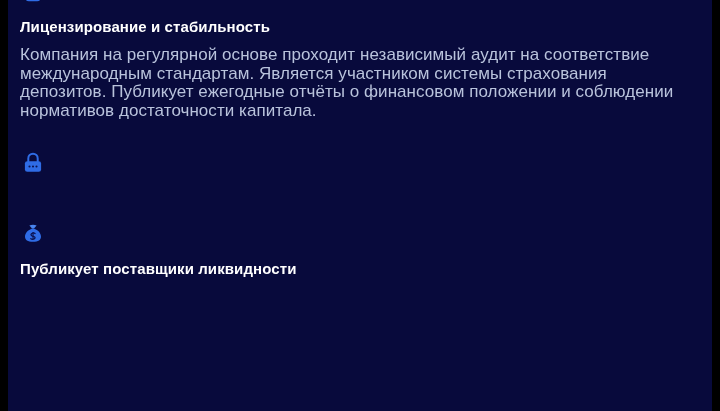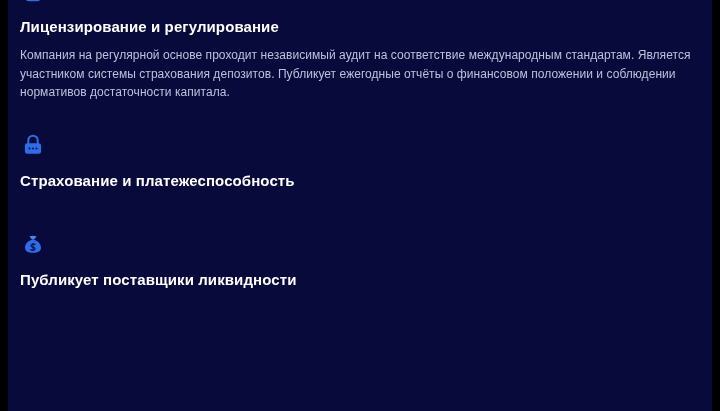--- a/index.html
+++ b/index.html
@@ -52,21 +52,21 @@
   }
   .section-title {
     font-size: 15px;
     font-weight: bold;
     color: #ffffff;
     letter-spacing: 0.1px;
     margin: 0 0 10px 0;
     line-height: 19px;
   }
   .section-body {
-    font-size: 12px;
+    font-size: 17px;
     color: #b9c3dc;
     line-height: 18.6px;
     margin: 0;
     max-width: 672px;
     letter-spacing: 0.05px;
   }
   .gap-1 { height: 30px; }
   .gap-2 { height: 31px; }
   .next-peek {
     height: 40px;
@@ -80,37 +80,36 @@
     <div class="sections">
 
       <div class="section">
         <span class="section-icon">
           <svg viewBox="0 0 26 26" xmlns="http://www.w3.org/2000/svg">
             <path d="M8.5 11 V8.2 a4.5 4.5 0 0 1 9 0 V11" fill="none" stroke="#2f6ce5" stroke-width="2.1" stroke-linecap="round"></path>
             <rect x="4.6" y="10.6" width="16.8" height="12.6" rx="4.2" fill="#2f6ce5"></rect>
             <circle cx="13" cy="16.9" r="3.1" fill="#0b1250"></circle>
           </svg>
         </span>
-        <div class="section-title">Лицензирование и регулирование</div>
+        <div class="section-title">Лицензирование и стабильность</div>
         <p class="section-body">Компания на регулярной основе проходит независимый аудит на соответствие международным стандартам. Является участником системы страхования депозитов. Публикует ежегодные отчёты о финансовом положении и соблюдении нормативов достаточности капитала.</p>
       </div>
 
       <div class="gap-1"></div>
 
       <div class="section">
         <span class="section-icon">
           <svg viewBox="0 0 26 26" xmlns="http://www.w3.org/2000/svg">
             <path d="M8.3 11.4 V8.4 a4.7 4.7 0 0 1 9.4 0 V11.4" fill="none" stroke="#2f6ce5" stroke-width="2" stroke-linecap="round"></path>
             <rect x="4.9" y="11.2" width="16.2" height="10.6" rx="2.4" fill="#2f6ce5"></rect>
             <circle cx="9.5" cy="16.5" r="1.05" fill="#0b1250"></circle>
             <circle cx="13" cy="16.5" r="1.05" fill="#0b1250"></circle>
             <circle cx="16.5" cy="16.5" r="1.05" fill="#0b1250"></circle>
           </svg>
         </span>
-        <div class="section-title">Страхование и платежеспособность</div>
       </div>
 
       <div class="gap-2"></div>
 
       <div class="section">
         <span class="section-icon">
           <svg viewBox="0 0 26 26" xmlns="http://www.w3.org/2000/svg">
             <path d="M9.4 5.4 L12 8.4 H14 L16.6 5.4 Q13 4.2 9.4 5.4 Z" fill="#4a85ef"></path>
             <path d="M12.2 8.6 h1.6 c4.4 1.6 7.2 4.6 7.2 8.2 0 3.1-2.6 5-8 5 s-8-1.9-8-5 c0-3.6 2.8-6.6 7.2-8.2 Z" fill="#2f6ce5"></path>
             <rect x="12.5" y="12.1" width="1.1" height="7.4" rx="0.5" fill="#0b1250"></rect>

